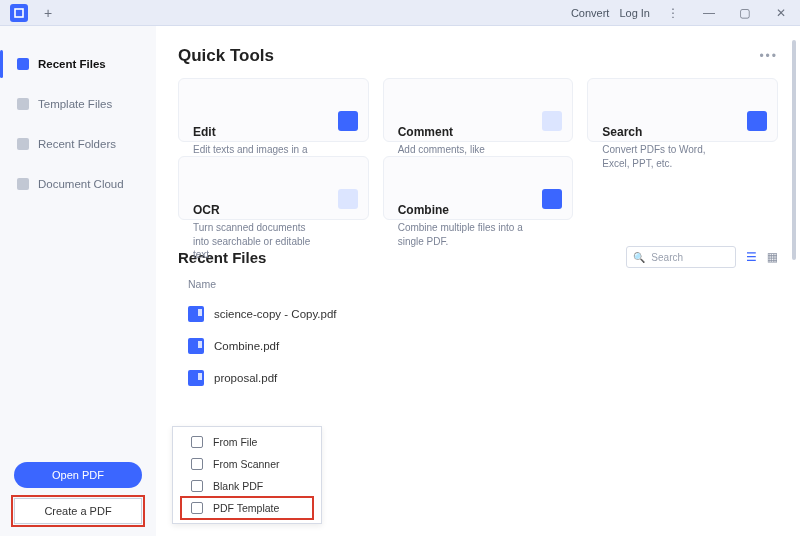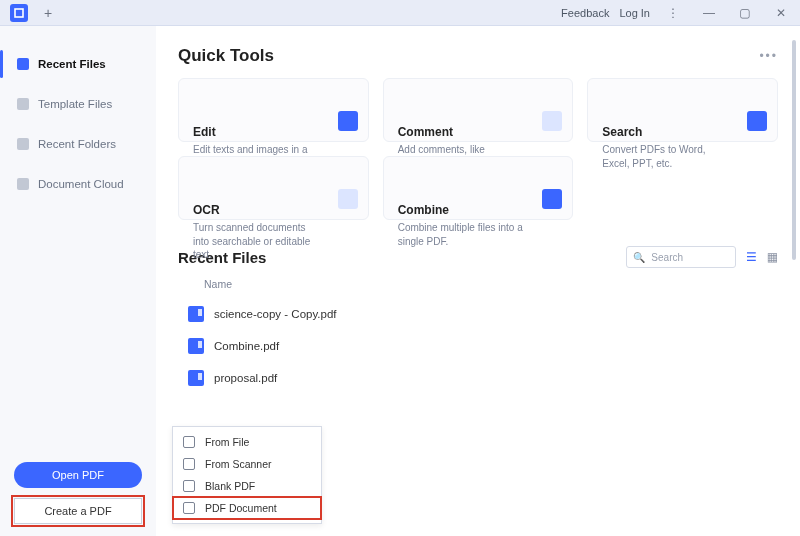--- a/index.html
+++ b/index.html
@@ -38,48 +38,48 @@
 .card .cd { font-size: 10px; color: #7b8396; line-height: 1.35; max-width: 130px; }
 .card .ci { position: absolute; right: 10px; bottom: 10px; width: 20px; height: 20px; background: #3b66ff; border-radius: 3px; }
 .card .ci.light { background: #dce5ff; }
 
 .rf-head { display: flex; align-items: center; justify-content: space-between; margin-top: 26px; margin-bottom: 10px; }
 .rf-title { font-size: 15px; font-weight: 600; color: #222; }
 .rf-tools { display: flex; align-items: center; gap: 10px; }
 .search { display: flex; align-items: center; gap: 6px; border: 1px solid #d6dbe6; height: 22px; width: 110px; padding: 0 6px; border-radius: 3px; color: #9aa1af; font-size: 10px; }
 .view-toggle { display: flex; gap: 10px; color: #8b93a4; }
 .view-toggle span.active { color: #3b66ff; }
-.col-h { font-size: 10.5px; color: #7b8396; margin: 4px 0 8px 26px; }
+.col-h { font-size: 10.5px; color: #7b8396; margin: 4px 0 8px 10px; }
 .file-row { display: flex; align-items: center; gap: 10px; height: 32px; padding-left: 10px; cursor: pointer; }
 .file-row .fic { width: 16px; height: 16px; background: #3b66ff; border-radius: 2px; position: relative; }
 .file-row .fic::after { content: ""; position: absolute; right: 2px; top: 3px; width: 4px; height: 7px; background: #fff; opacity: .8; }
 .file-row span { font-size: 11.5px; color: #333; }
 
-.popup { position: absolute; left: 172px; bottom: 12px; width: 150px; background: #fff; border: 1px solid #d6dbe6; box-shadow: 0 2px 6px rgba(0,0,0,.08); padding: 4px 0; }
+.popup { position: absolute; left: 172px; bottom: 12px; width: 150px; background: #fff; border: 1px solid #d6dbe6; box-shadow: 0 2px 6px rgba(0,0,0,.08); padding: 4px 8px; }
 .popup .pi { display: flex; align-items: center; gap: 10px; height: 22px; padding: 0 10px; font-size: 10.5px; color: #333; cursor: pointer; }
 .popup .pi .pic { width: 12px; height: 12px; border: 1.5px solid #7c8494; border-radius: 2px; flex-shrink: 0; }
 .popup .pi.hl { outline: 2px solid #d83a2a; outline-offset: -1px; }
 
 .scrollbar { position: absolute; right: 2px; top: 30px; width: 6px; height: 500px; }
 .scrollbar .thumb { width: 4px; height: 220px; background: #c9cfdb; border-radius: 3px; margin-top: 10px; }
 </style>
 </head>
 <body>
 
 <div class="titlebar">
   <div class="titlebar-left">
     <div class="app-icon">
         <svg viewBox="0 0 10 10">
           <rect x="1" y="1" width="8" height="8" fill="none" stroke="#fff" stroke-width="1.6"></rect>
         </svg>
       </div>
     <div class="add-tab">+</div>
   </div>
   <div class="titlebar-right">
-    <span class="tb-link">Feedback</span>
+    <span class="tb-link">Convert</span>
     <span class="tb-link">Log In</span>
     <div class="tb-icon">⋮</div>
     <div class="tb-icon">—</div>
     <div class="tb-icon">▢</div>
     <div class="tb-icon">✕</div>
   </div>
 </div>
 
 <div class="app">
   <div class="sidebar">
@@ -185,19 +185,19 @@
   <div class="pi">
     <span class="pic"></span>
     <span>From Scanner</span>
   </div>
   <div class="pi">
     <span class="pic"></span>
     <span>Blank PDF</span>
   </div>
   <div class="pi hl">
     <span class="pic"></span>
-    <span>PDF Document</span>
+    <span>PDF Template</span>
   </div>
 </div>
 
 <div class="scrollbar">
     <div class="thumb"></div>
   </div>
 
 </body></html>

